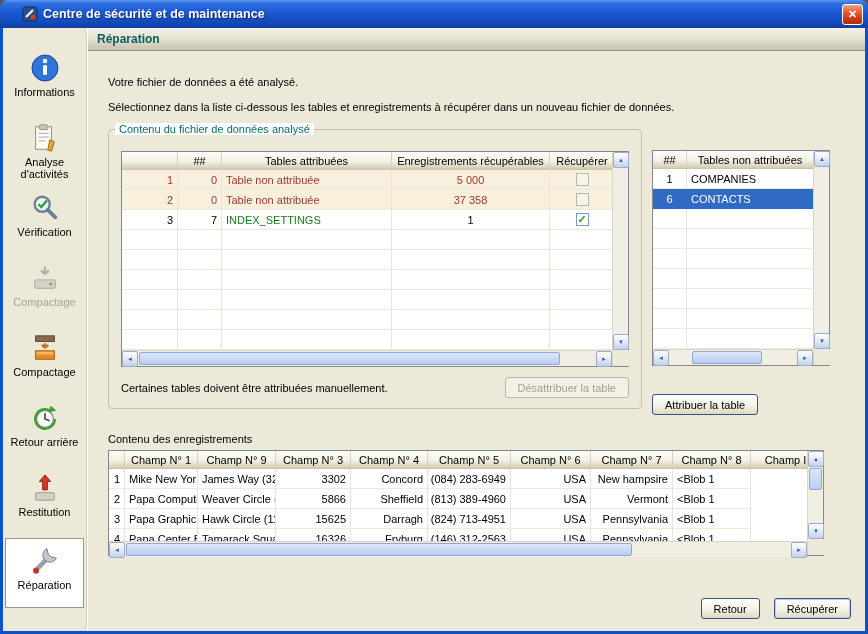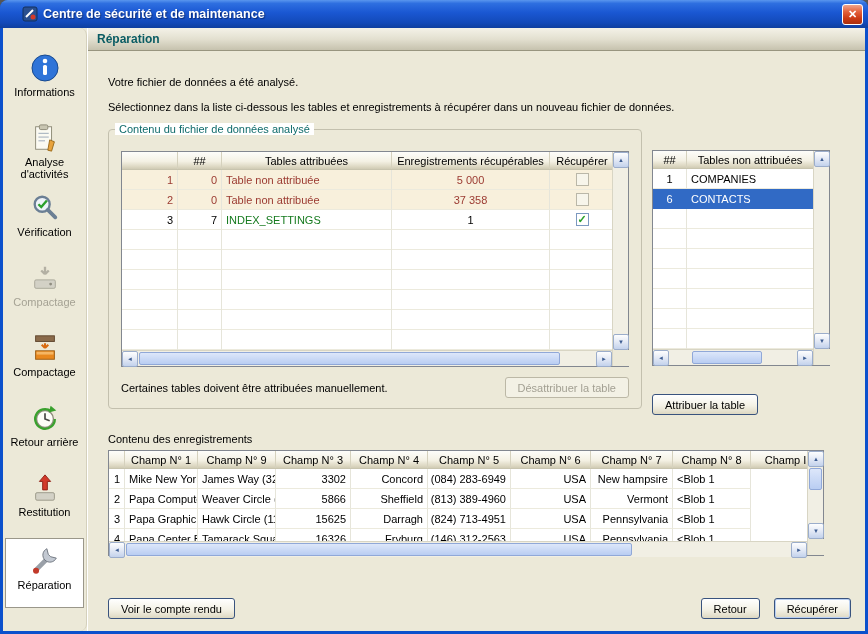--- a/index.html
+++ b/index.html
@@ -450,21 +450,20 @@
                 <div class="sb-btn">
                     <span>▼</span>
                   </div>
               </div>
               <div class="sb-corner"></div>
             </div>
           </div>
         </div>
 
         <div class="footer">
-          <button class="xpbtn">Voir le compte rendu</button>
           <div class="spacer"></div>
           <button class="xpbtn">Retour</button>
           <div class="gap"></div>
           <button class="xpbtn default">Récupérer</button>
         </div>
 
       </div>
     </div>
   </div>
 </div>

